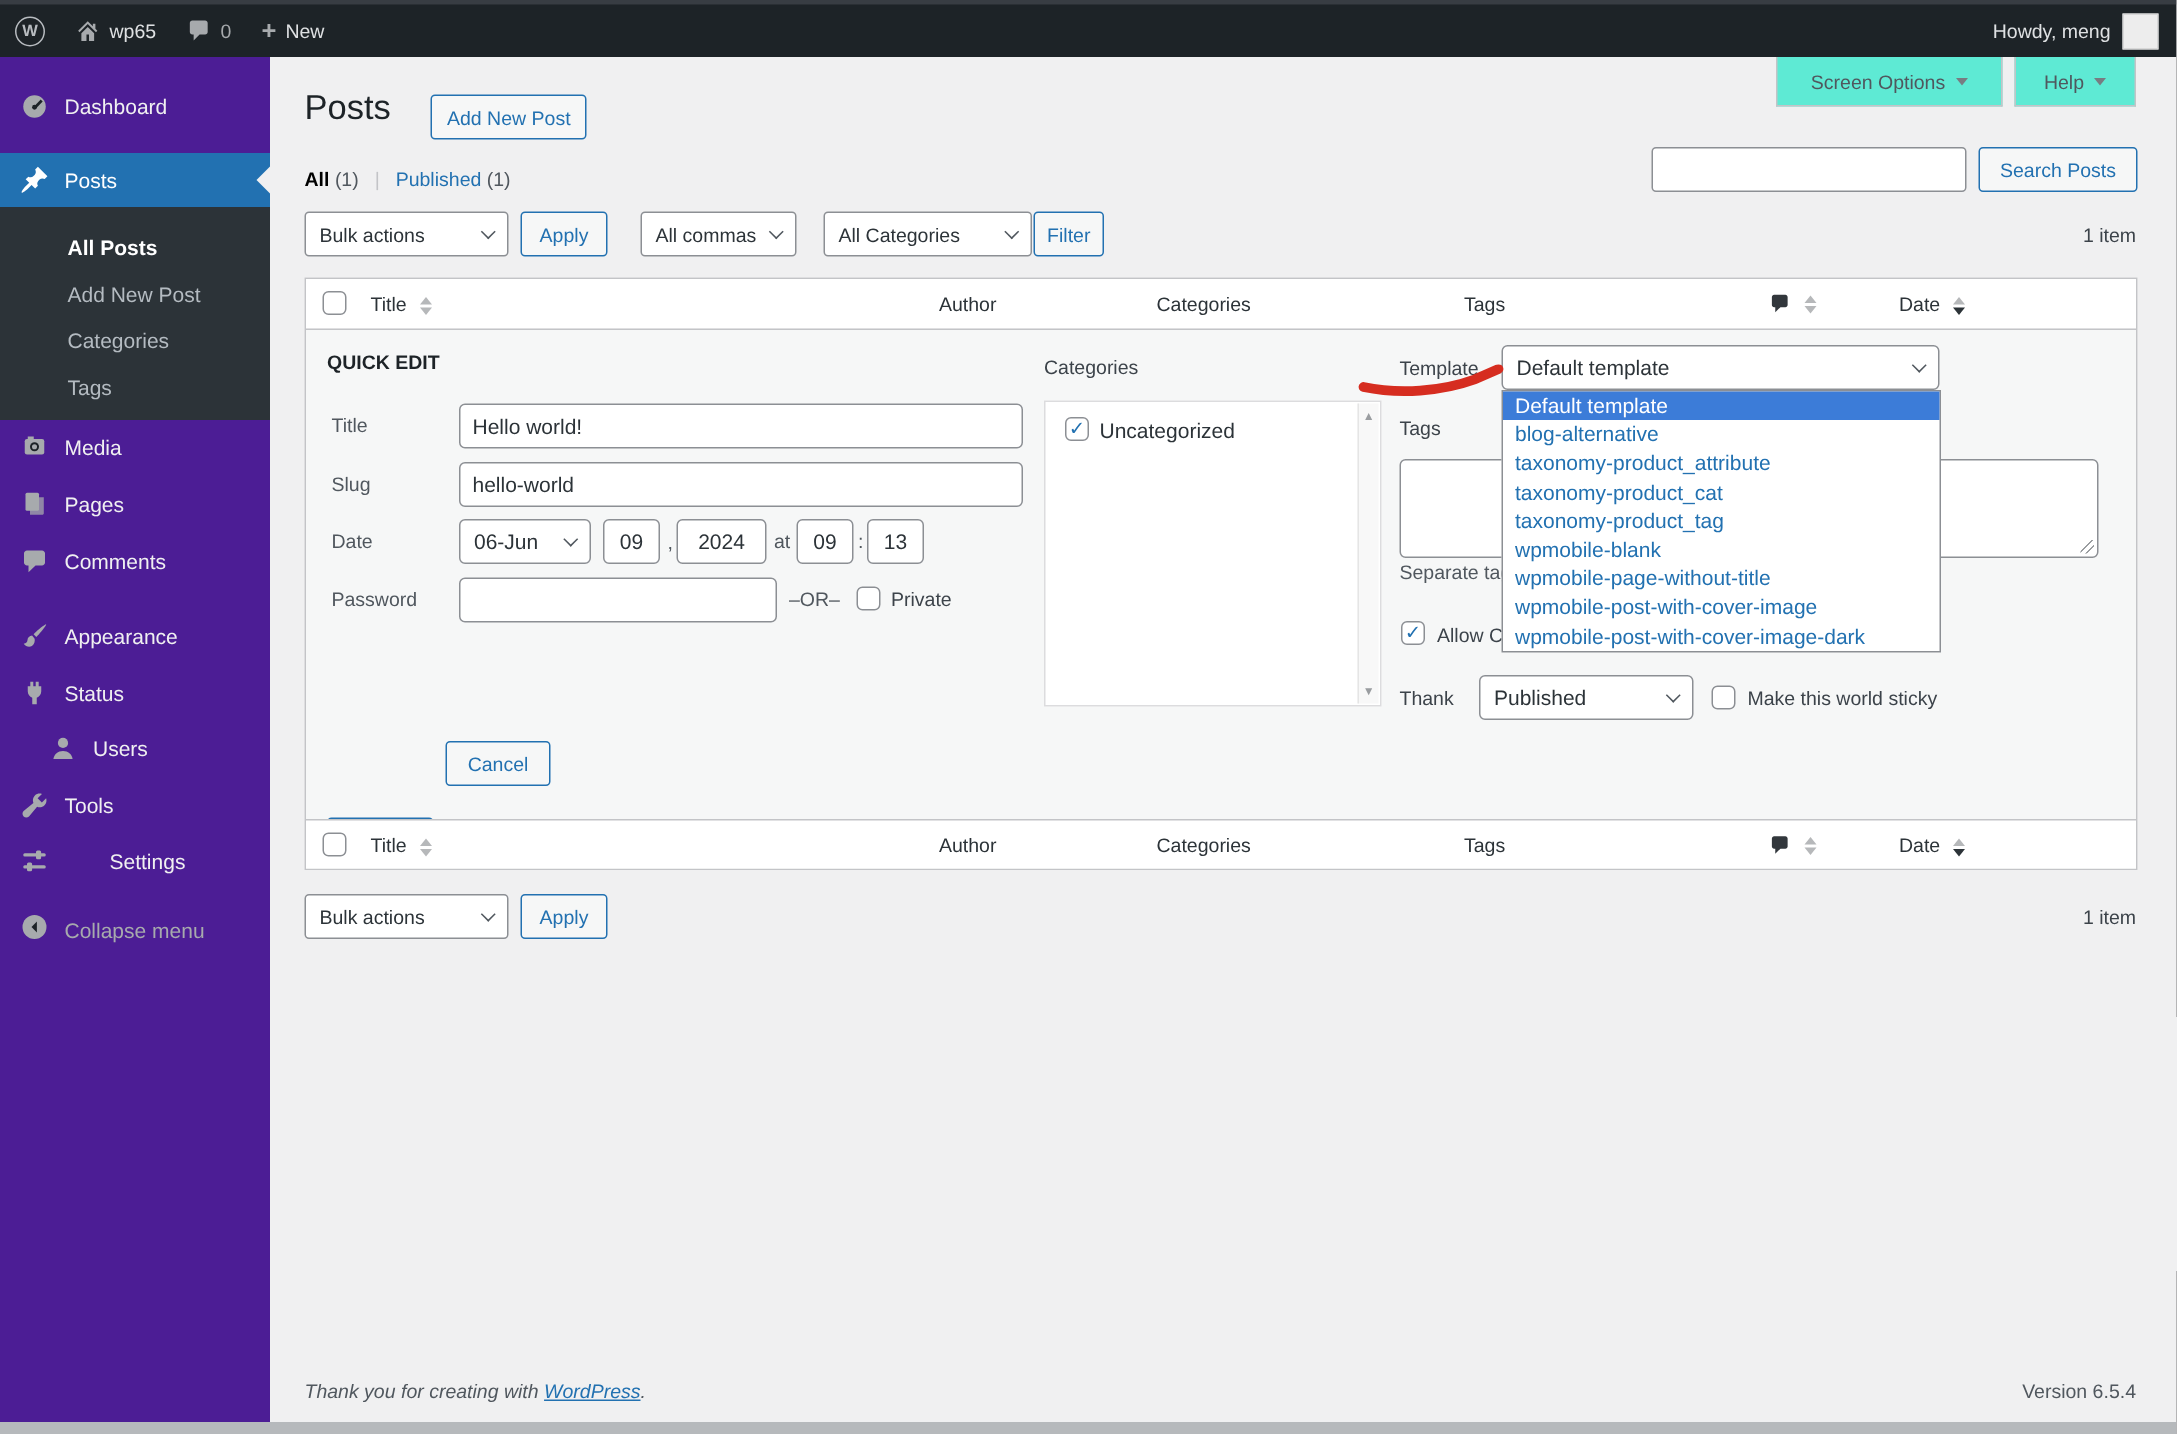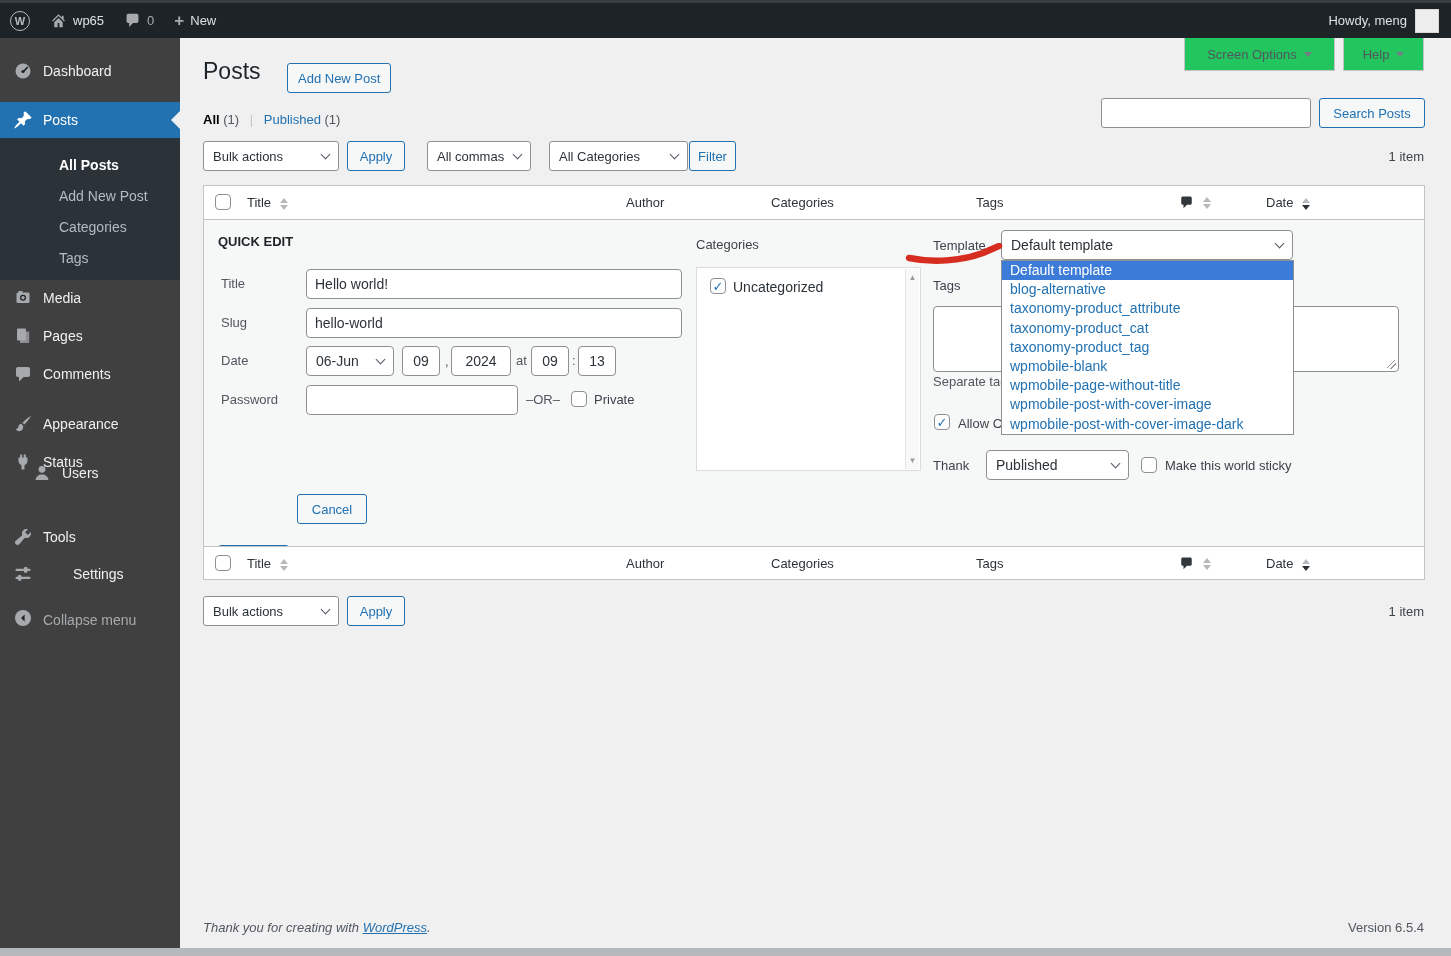--- a/index.html
+++ b/index.html
@@ -15,51 +15,51 @@
   .ab-item { display:flex; align-items:center; gap:6px; padding:0 10px; height:100%; color:#dfe1e3; cursor:pointer; }
   .wp-logo { width:20px; height:20px; border:1.6px solid #b8bcc0; border-radius:50%;
     display:flex; align-items:center; justify-content:center; font-size:11px; font-weight:bold; color:#b8bcc0; }
   .ab-icon { width:17px; height:17px; fill:#a7aaad; }
   .ab-count { color:#a7aaad; }
   .ab-plus { font-size:17px; color:#a7aaad; font-weight:bold; line-height:17px; }
   .ab-right { margin-left:auto; display:flex; align-items:center; gap:8px; padding-right:12px; }
   .avatar { width:24px; height:24px; background:#ededed; border:1px solid #d8d8d8; }
 
   
-  .sidebar { position:absolute; left:0; top:38px; width:180px; height:910px; background:#404040; }
+  .sidebar { position:absolute; left:0; top:38px; width:180px; height:910px; background:#4c1d95; }
   .menu-item { position:absolute; left:0; width:180px; height:36px; display:flex; align-items:center;
     gap:10px; padding-left:13px; color:#f0f0f1; font-size:14px; cursor:pointer; }
   .micon { width:20px; height:20px; fill:#a7aaad; flex:none; }
   .menu-item.active { background:#2271b1; color:#fff; }
   .menu-item.active .micon { fill:#fff; }
   .menu-item.active::after { content:""; position:absolute; right:0; top:50%; margin-top:-9px;
     border:9px solid transparent; border-right-color:#f0f0f1; }
   .submenu { position:absolute; left:0; top:100px; width:180px; height:142px; background:#2c3338; }
   .sub-item { position:absolute; left:0; width:180px; height:31px; display:flex; align-items:center;
-    padding-left:59px; color:#b4bbc1; font-size:14px; cursor:pointer; }
+    padding-left:45px; color:#b4bbc1; font-size:14px; cursor:pointer; }
   .sub-item.current { color:#fff; font-weight:bold; }
   .collapse-item { color:#a7aaad;align-items:flex-end; }
 
   
   .btn { display:flex; align-items:center; justify-content:center; background:#f6f7f7;
     border:1px solid #2271b1; border-radius:3px; color:#2271b1; font-size:13px; cursor:pointer; }
   .btn-primary { background:#2271b1; border-color:#2271b1; color:#fff; }
   .select { display:flex; align-items:center; justify-content:space-between; background:#fff;
     border:1px solid #8c8f94; border-radius:3px; padding:0 9px; color:#2c3338; font-size:13px; cursor:pointer; }
   .select.lg { font-size:14px; border-radius:4px; }
   .chev { width:7px; height:7px; border-right:1.8px solid #50575e; border-bottom:1.8px solid #50575e;
     transform:rotate(45deg); margin-top:-4px; flex:none; }
   .input { background:#fff; border:1px solid #8c8f94; border-radius:4px; padding:0 8px;
     font-size:14px; color:#2c3338; font-family:inherit; }
   .cb { width:16px; height:16px; background:#fff; border:1px solid #8c8f94; border-radius:4px;
     display:inline-flex; align-items:center; justify-content:center; cursor:pointer; flex:none; }
   .cb.checked::after { content:"\2713"; color:#2271b1; font-size:13px; font-weight:bold; }
   .tri-down { width:0; height:0; border-left:4px solid transparent; border-right:4px solid transparent;
     border-top:5px solid #787c82; }
-  .tab { position:absolute; background:#22c55e; border:1px solid #c3c4c7; border-top:none;
+  .tab { position:absolute; background:#5eead4; border:1px solid #c3c4c7; border-top:none;
     display:flex; align-items:center; justify-content:center; gap:7px; color:#50575e; cursor:pointer; }
   .link { color:#2271b1; text-decoration:none; cursor:pointer; }
   .sort { display:inline-flex; flex-direction:column; margin-left:5px; vertical-align:middle; }
   .sort i { width:0; height:0; border-left:4px solid transparent; border-right:4px solid transparent; }
   .sort .up { border-bottom:5px solid #b6b8ba; margin-bottom:2px; }
   .sort .down { border-top:5px solid #b6b8ba; }
   .sort.desc .down { border-top-color:#2c3338; }
   .th-row { position:absolute; left:0; width:100%; height:33px; background:#fff; }
   .th-cell { position:absolute; top:9px; color:#2c3338; }
 
@@ -178,21 +178,21 @@
         <path d="M8.4 9.7c-1.7.1-3 1.4-3.1 3.1-.1 1.3-.8 2.1-2.5 2.4 1.3 1.8 3.7 2.5 5.5 1.4 1.6-1 2.1-2.9 1.8-4.7z"></path>
       </svg>
       <span>Appearance</span>
     </div>
     <div class="menu-item" style="top:406px;">
       <svg class="micon" viewBox="0 0 20 20">
         <path d="M7.2 2.5v3H5.5v3.3c0 2 1.3 3.7 3 4.3v4.4h3v-4.4c1.7-.6 3-2.3 3-4.3V5.5h-1.7v-3h-2v3H9.2v-3z"></path>
       </svg>
       <span>Status</span>
     </div>
-    <div class="menu-item" style="top:417px;padding-left:32px;">
+    <div class="menu-item" style="top:443px;padding-left:32px;">
       <svg class="micon" viewBox="0 0 20 20">
         <circle cx="10" cy="6.3" r="3.4"></circle>
           <path d="M3.6 17c.5-3.4 3-5.4 6.4-5.4s5.9 2 6.4 5.4z"></path>
       </svg>
       <span>Users</span>
     </div>
     <div class="menu-item" style="top:481px;">
       <svg class="micon" viewBox="0 0 20 20">
         <path d="M16.68 9.77c-1.34 1.34-3.3 1.67-4.95.99l-5.41 6.52c-.99.99-2.59.99-3.58 0s-.99-2.59 0-3.57l6.52-5.42c-.68-1.65-.35-3.61.99-4.95 1.28-1.28 3.12-1.62 4.72-1.06l-2.89 2.89 2.82 2.82 2.86-2.87c.53 1.58.18 3.39-1.08 4.65z"></path>
       </svg>

